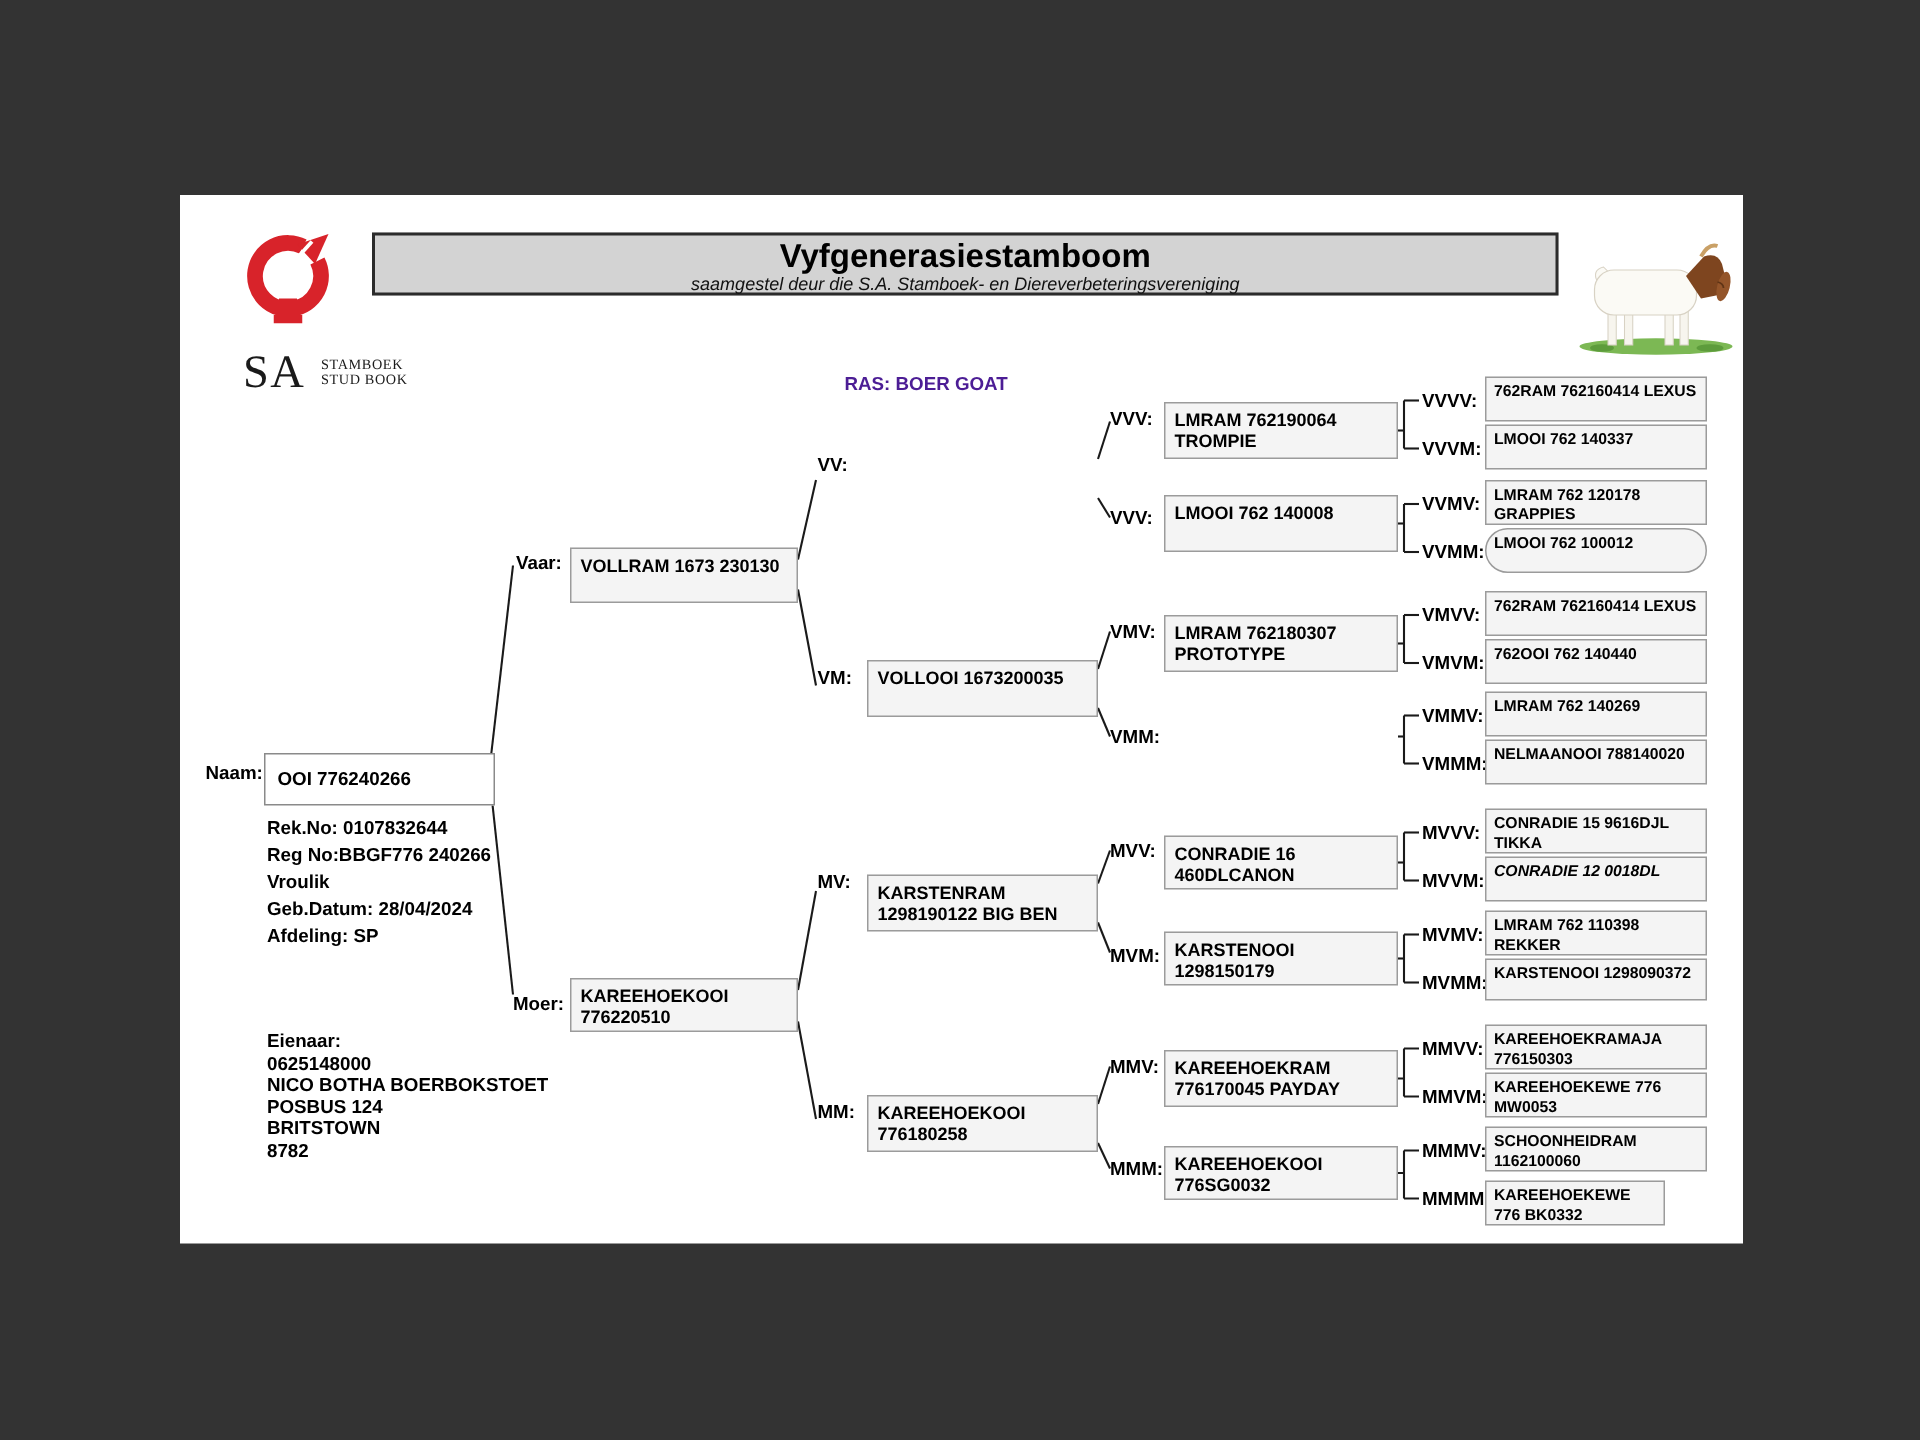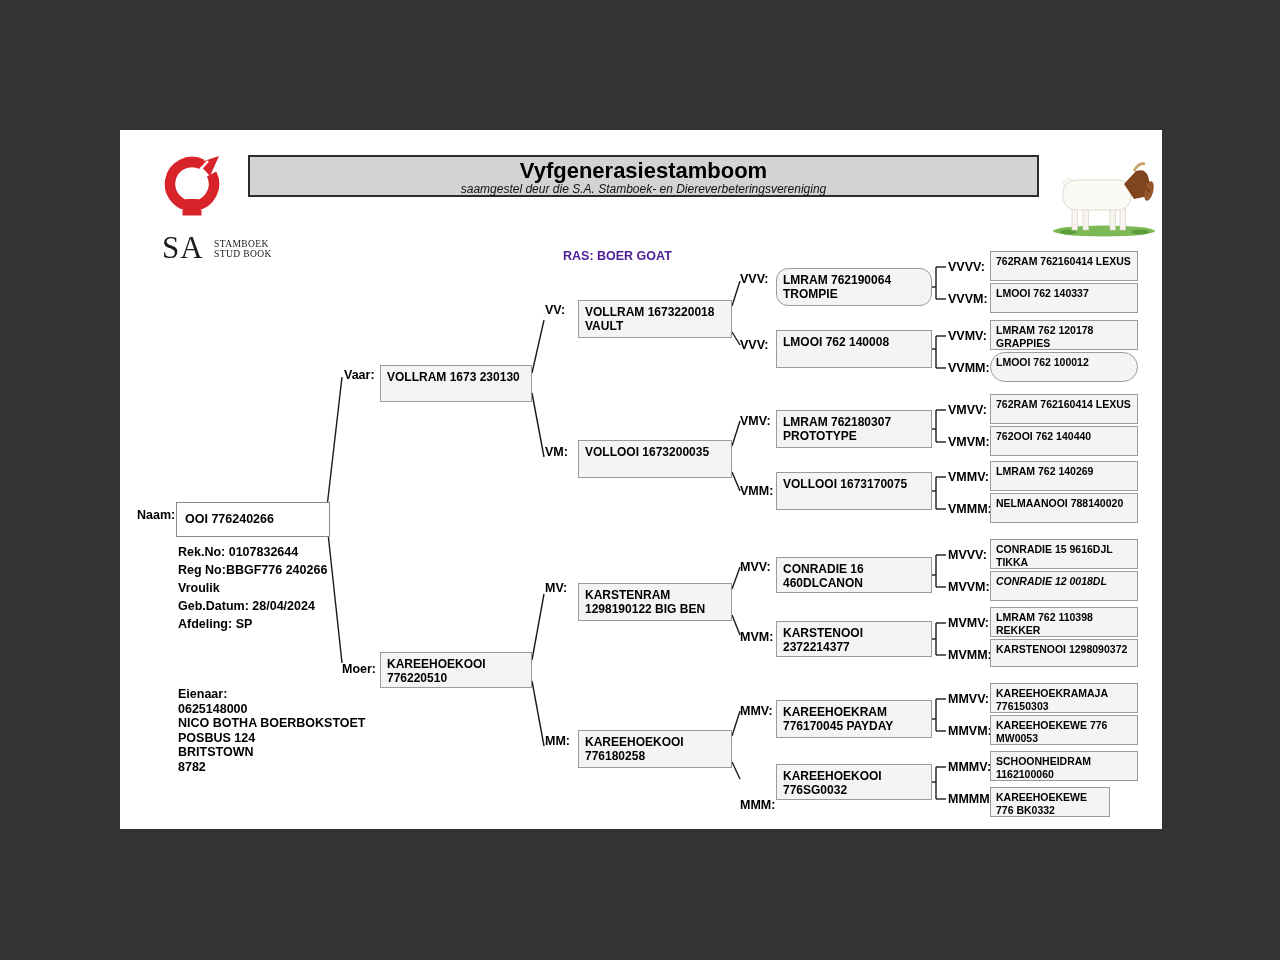--- a/index.html
+++ b/index.html
@@ -141,51 +141,48 @@
     <div class="info-line">8782</div>
   </div>
 
   <div class="nlabel" style="left:224px;top:238px;">Vaar:</div>
   <div class="node" style="left:260px;top:235px;width:152px;height:37px;">VOLLRAM 1673 230130</div>
   <div class="nlabel" style="left:222px;top:532px;">Moer:</div>
   <div class="node" style="left:260px;top:522px;width:152px;height:36px;">KAREEHOEKOOI
 776220510</div>
 
   <div class="nlabel" style="left:425px;top:173px;">VV:</div>
-  <div class="node" style="left:458px;top:170px;width:154px;height:38px;">VOLLRAM 1673220018
-VAULT</div>
   <div class="nlabel" style="left:425px;top:315px;">VM:</div>
   <div class="node" style="left:458px;top:310px;width:154px;height:38px;">VOLLOOI 1673200035</div>
   <div class="nlabel" style="left:425px;top:451px;">MV:</div>
   <div class="node" style="left:458px;top:453px;width:154px;height:38px;">KARSTENRAM
 1298190122 BIG BEN</div>
   <div class="nlabel" style="left:425px;top:604px;">MM:</div>
   <div class="node" style="left:458px;top:600px;width:154px;height:38px;">KAREEHOEKOOI
 776180258</div>
 
   <div class="nlabel" style="left:620px;top:142px;">VVV:</div>
-  <div class="node" style="left:656px;top:138px;width:156px;height:38px;border-radius:12px;">LMRAM 762190064
+  <div class="node" style="left:656px;top:138px;width:156px;height:38px;">LMRAM 762190064
 TROMPIE</div>
   <div class="nlabel" style="left:620px;top:208px;">VVV:</div>
   <div class="node" style="left:656px;top:200px;width:156px;height:38px;">LMOOI 762 140008</div>
   <div class="nlabel" style="left:620px;top:284px;">VMV:</div>
   <div class="node" style="left:656px;top:280px;width:156px;height:38px;">LMRAM 762180307
 PROTOTYPE</div>
   <div class="nlabel" style="left:620px;top:354px;">VMM:</div>
-  <div class="node" style="left:656px;top:342px;width:156px;height:38px;">VOLLOOI 1673170075</div>
   <div class="nlabel" style="left:620px;top:430px;">MVV:</div>
   <div class="node" style="left:656px;top:427px;width:156px;height:36px;">CONRADIE 16
 460DLCANON</div>
   <div class="nlabel" style="left:620px;top:500px;">MVM:</div>
   <div class="node" style="left:656px;top:491px;width:156px;height:36px;">KARSTENOOI
-2372214377</div>
+1298150179</div>
   <div class="nlabel" style="left:620px;top:574px;">MMV:</div>
   <div class="node" style="left:656px;top:570px;width:156px;height:38px;">KAREEHOEKRAM
 776170045 PAYDAY</div>
-  <div class="nlabel" style="left:620px;top:668px;">MMM:</div>
+  <div class="nlabel" style="left:620px;top:642px;">MMM:</div>
   <div class="node" style="left:656px;top:634px;width:156px;height:36px;">KAREEHOEKOOI
 776SG0032</div>
 
   <div class="nlabel" style="left:828px;top:130px;">VVVV:</div>
   <div class="node g5" style="left:870px;top:121px;width:148px;height:30px;">762RAM 762160414 LEXUS</div>
   <div class="nlabel" style="left:828px;top:162px;">VVVM:</div>
   <div class="node g5" style="left:870px;top:153px;width:148px;height:30px;">LMOOI 762 140337</div>
   <div class="nlabel" style="left:828px;top:199px;">VVMV:</div>
   <div class="node g5" style="left:870px;top:190px;width:148px;height:30px;">LMRAM 762 120178
 GRAPPIES</div>

